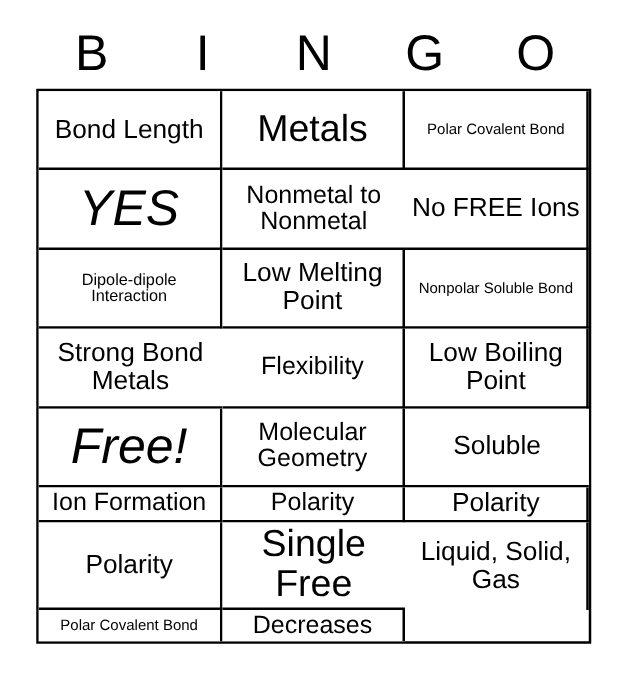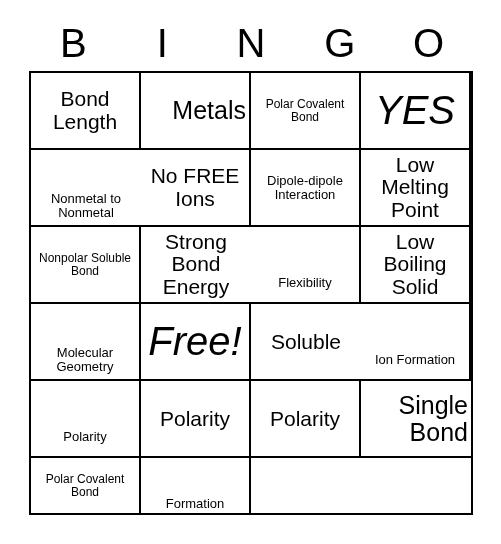--- a/index.html
+++ b/index.html
@@ -42,21 +42,21 @@
   
   #grid {
     position: absolute;
     left: 29px;
     top: 71px;
     width: 444px;
     height: 444px;
     border: 2px solid #000000;
     box-sizing: border-box;
     display: grid;
-    grid-template-columns: repeat(4, 1fr);
+    grid-template-columns: repeat(3, 1fr);
     grid-template-rows: repeat(5, 1fr);
     background: #ffffff;
   }
   .cell {
     border-right: 2px solid #000000;
     border-bottom: 2px solid #000000;
     box-sizing: border-box;
     display: flex;
     align-items: center;
     justify-content: center;
@@ -68,24 +68,24 @@
   .cell:nth-child(5n) { border-right: none; }
   .cell:nth-child(n+21) { border-bottom: none; }
   .cell-text {
     display: block;
     width: 100%;
     line-height: 1.06;
     font-weight: 400;
   }
   
   .fs-xxl .cell-text { font-size: 40px; font-style: italic; }
-  .fs-xl  .cell-text { font-size: 25px; text-align: right; }
+  .fs-xl  .cell-text { font-size: 30px; }
   .fs-lg  .cell-text { font-size: 21px; }
   .fs-md  .cell-text { font-size: 12px; }
-  .fs-sm  .cell-text { font-size: 13px; margin-top: 37px; }
+  .fs-sm  .cell-text { font-size: 20px; }
   .fs-xs  .cell-text { font-size: 13px; }
 </style>
 </head>
 <body>
 
 <div id="card">
 
   <div id="header-row">
     <div class="header-letter">B</div>
     <div class="header-letter">I</div>
@@ -117,56 +117,59 @@
     <div class="cell fs-xs">
         <span class="cell-text">Dipole-dipole Interaction</span>
       </div>
     <div class="cell fs-lg">
         <span class="cell-text">Low Melting Point</span>
       </div>
     <div class="cell fs-md">
         <span class="cell-text">Nonpolar Soluble Bond</span>
       </div>
     <div class="cell fs-lg">
-        <span class="cell-text">Strong Bond Energy</span>
+        <span class="cell-text">Strong Bond Metals</span>
       </div>
 
     <div class="cell fs-sm">
         <span class="cell-text">Flexibility</span>
       </div>
     <div class="cell fs-lg">
-        <span class="cell-text">Low Boiling Solid</span>
+        <span class="cell-text">Low Boiling Point</span>
+      </div>
+    <div class="cell fs-xxl">
+        <span class="cell-text">Free!</span>
       </div>
     <div class="cell fs-sm">
         <span class="cell-text">Molecular Geometry</span>
-      </div>
-    <div class="cell fs-xxl">
-        <span class="cell-text">Free!</span>
       </div>
     <div class="cell fs-lg">
         <span class="cell-text">Soluble</span>
       </div>
 
     <div class="cell fs-sm">
         <span class="cell-text">Ion Formation</span>
       </div>
     <div class="cell fs-sm">
         <span class="cell-text">Polarity</span>
       </div>
     <div class="cell fs-lg">
         <span class="cell-text">Polarity</span>
       </div>
     <div class="cell fs-lg">
         <span class="cell-text">Polarity</span>
       </div>
     <div class="cell fs-xl">
-        <span class="cell-text">Single Bond</span>
+        <span class="cell-text">Single Free</span>
       </div>
 
+    <div class="cell fs-lg">
+        <span class="cell-text">Liquid, Solid, Gas</span>
+      </div>
     <div class="cell fs-md">
         <span class="cell-text">Polar Covalent Bond</span>
       </div>
     <div class="cell fs-sm">
-        <span class="cell-text">Formation</span>
+        <span class="cell-text">Decreases</span>
       </div>
   </div>
 
 </div>
 
 </body></html>

